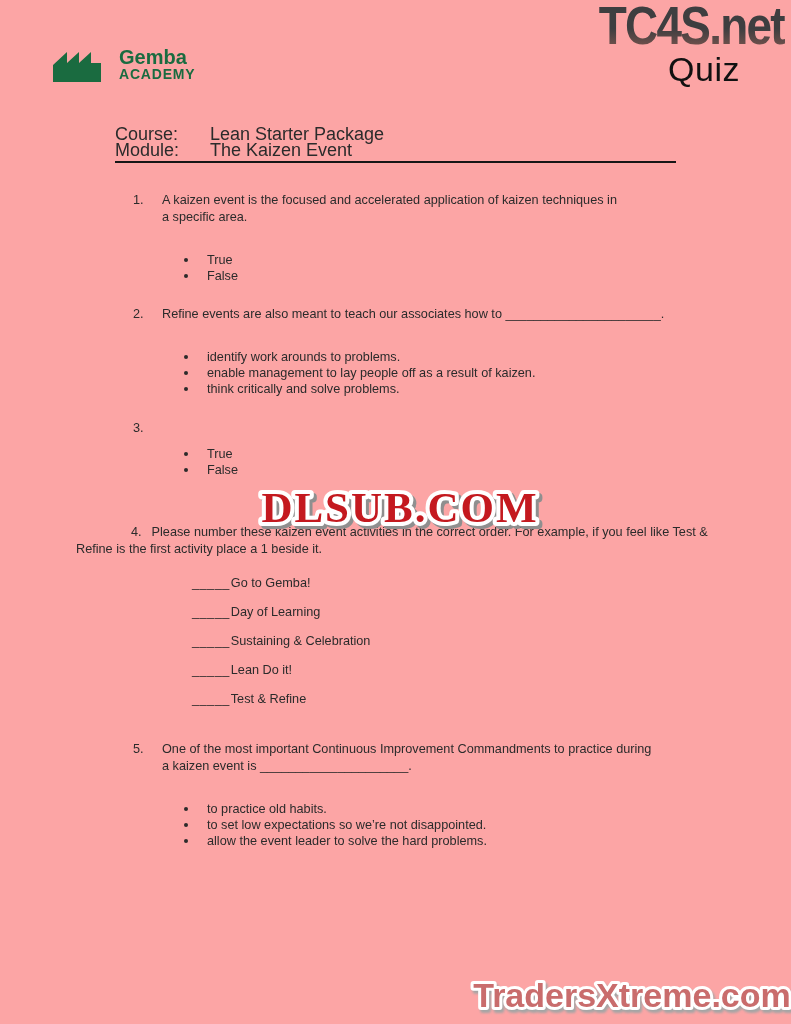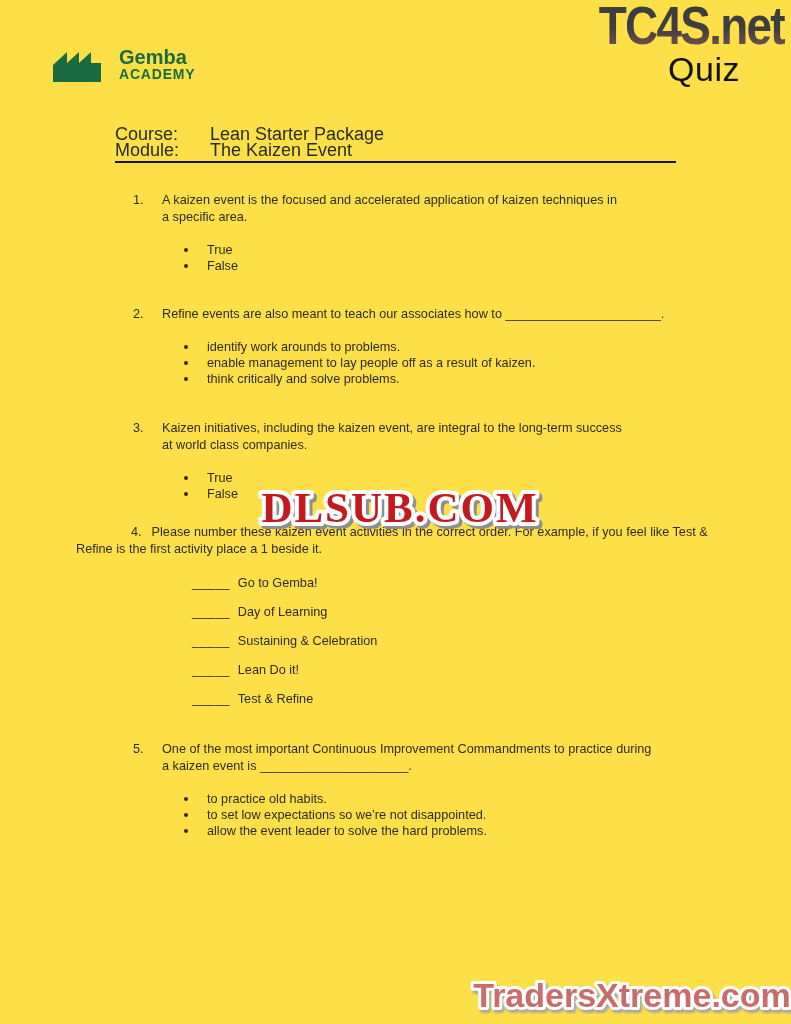--- a/index.html
+++ b/index.html
@@ -6,21 +6,21 @@
     --brand-green:#1a6b40;
     --text:#2b2b2b;
     --dlsub-red:#c4191f;
     --footer-red:#c96c6c;
     --tc4s-dark:#3e3e40;
     --tc4s-fade:#8d5b53;
   }
   *{margin:0;padding:0;box-sizing:border-box}
   html,body{background:#e8e8e8}
   .page{
-    position:relative;width:791px;height:1024px;background:#fde047;
+    position:relative;width:791px;height:1024px;background:#fca5a5;
     font-family:"Liberation Sans",sans-serif;color:var(--text);
     overflow:hidden;margin:0 auto;
   }
   
   .logo{position:absolute;left:52px;top:46px;display:flex;align-items:flex-start;gap:17px}
   .factory path{fill:var(--brand-green)}
   .logo-words{padding-top:1px}
   .logo-name{font-weight:bold;font-size:20px;line-height:21px;color:var(--brand-green)}
   .logo-sub{font-weight:bold;font-size:14px;line-height:13px;letter-spacing:.8px;color:var(--brand-green)}
   .title{position:absolute;left:0;top:50px;width:740px;text-align:right;
@@ -43,31 +43,31 @@
   
   .question{position:absolute;font-size:12.7px;line-height:17px}
   .qpos-1{top:192px;left:133px;width:490px}
   .qpos-2{top:306px;left:133px;width:560px}
   .qpos-3{top:420px;left:133px;width:490px}
   .qpos-4{top:524px;left:76px;width:660px}
   .qpos-5{top:741px;left:133px;width:520px}
   .q-row{display:flex}
   .q-num{width:29px;flex:none}
   .q-body{flex:1}
-  ul.opts{list-style:none;margin:16px 0 0;padding:0}
+  ul.opts{list-style:none;margin:26px 0 0;padding:0}
   ul.opts li{position:relative;padding-left:45px;line-height:16px}
   ul.opts li::before{content:"";position:absolute;left:22px;top:6px;width:4px;height:4px;
     border-radius:50%;background:var(--text)}
   .q-para{text-indent:55px}
   .q-num-inline{margin-right:10px}
   .ord-list{margin-top:17px}
   .ord-item{margin-left:116px;margin-top:13px;line-height:16px}
   .ord-item:first-child{margin-top:0}
   .blank{letter-spacing:.5px}
-  .ord-label{margin-left:8px}
+  .ord-label{margin-left:1px}
 </style>
 </head>
 <body>
 
 <div class="page">
 
   <svg class="wm wm-tc4s" width="200" height="54" viewBox="0 0 200 54">
     <defs>
       <linearGradient id="tc4s-grad" x1="0" y1="0" x2="0" y2="1">
         <stop offset="0" style="stop-color:var(--tc4s-dark)"></stop>
@@ -118,21 +118,21 @@
           <div class="q-body"><span class="q-text">Refine events are also meant to teach our associates how to ______________________.</span><ul class="opts">
               <li class="opt">identify work arounds to problems.</li>
               <li class="opt">enable management to lay people off as a result of kaizen.</li>
               <li class="opt">think critically and solve problems.</li>
             </ul></div>
         </div>
       </section>
       <section class="question qpos-3">
         <div class="q-row">
           <span class="q-num">3.</span>
-          <div class="q-body"><span class="q-text">Kaizen initiatives, including the kaizen event, are integral to the long-term success at world class companies.</span><ul class="opts">
+          <div class="q-body"><ul class="opts">
               <li class="opt">True</li>
               <li class="opt">False</li>
             </ul></div>
         </div>
       </section>
       <section class="question qpos-4">
         <p class="q-para"><span class="q-num-inline">4.</span><span class="q-text">Please number these kaizen event activities in the correct order.  For example, if you feel like Test &amp; Refine is the first activity place a 1 beside it.</span></p>
         <div class="ord-list">
           <div class="ord-item"><span class="blank">_____</span><span class="ord-label">Go to Gemba!</span></div>
           <div class="ord-item"><span class="blank">_____</span><span class="ord-label">Day of Learning</span></div>

